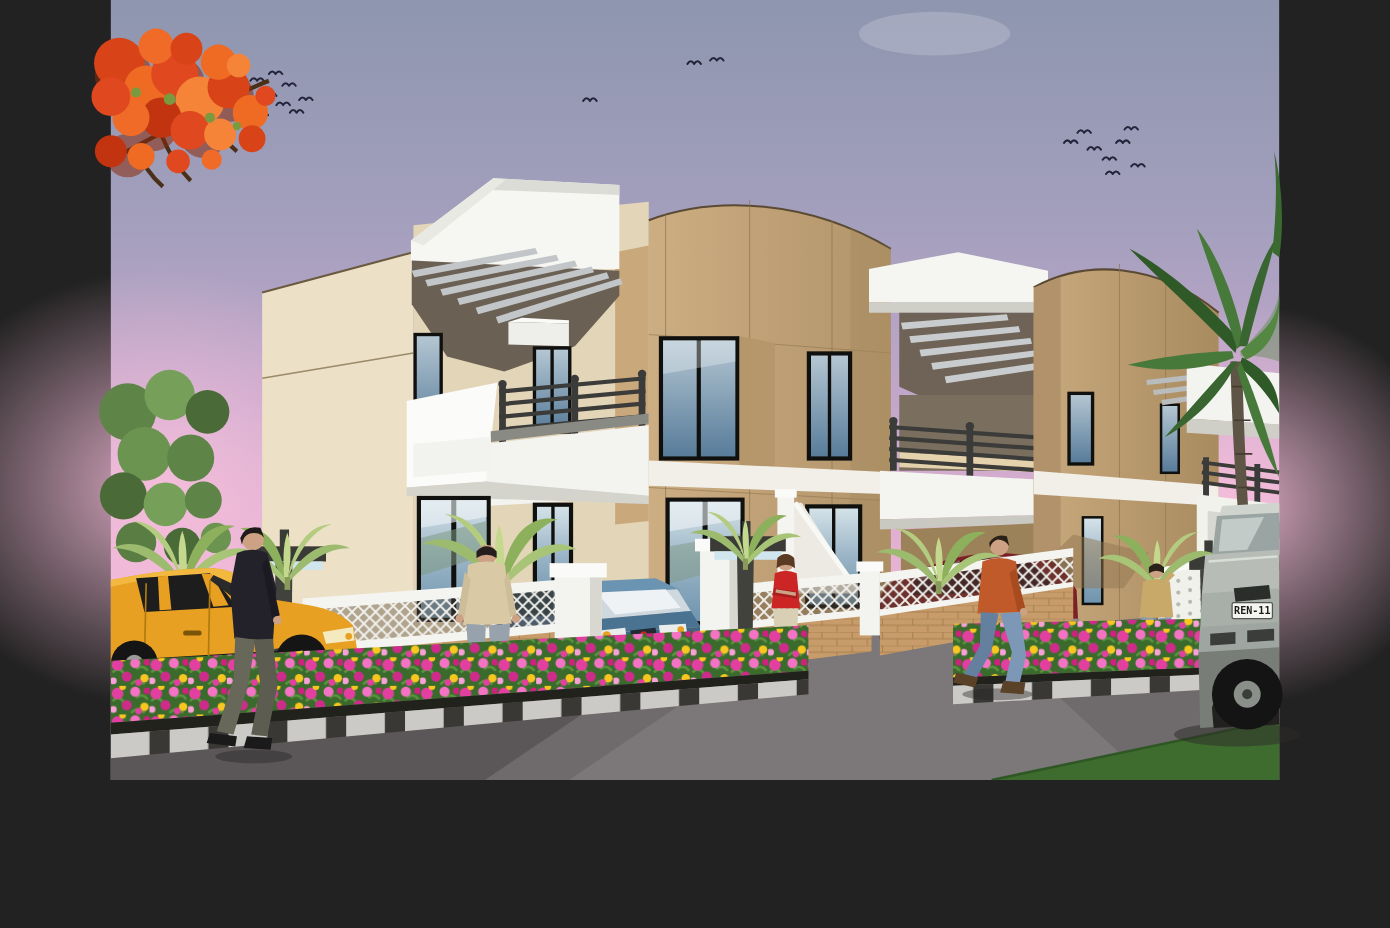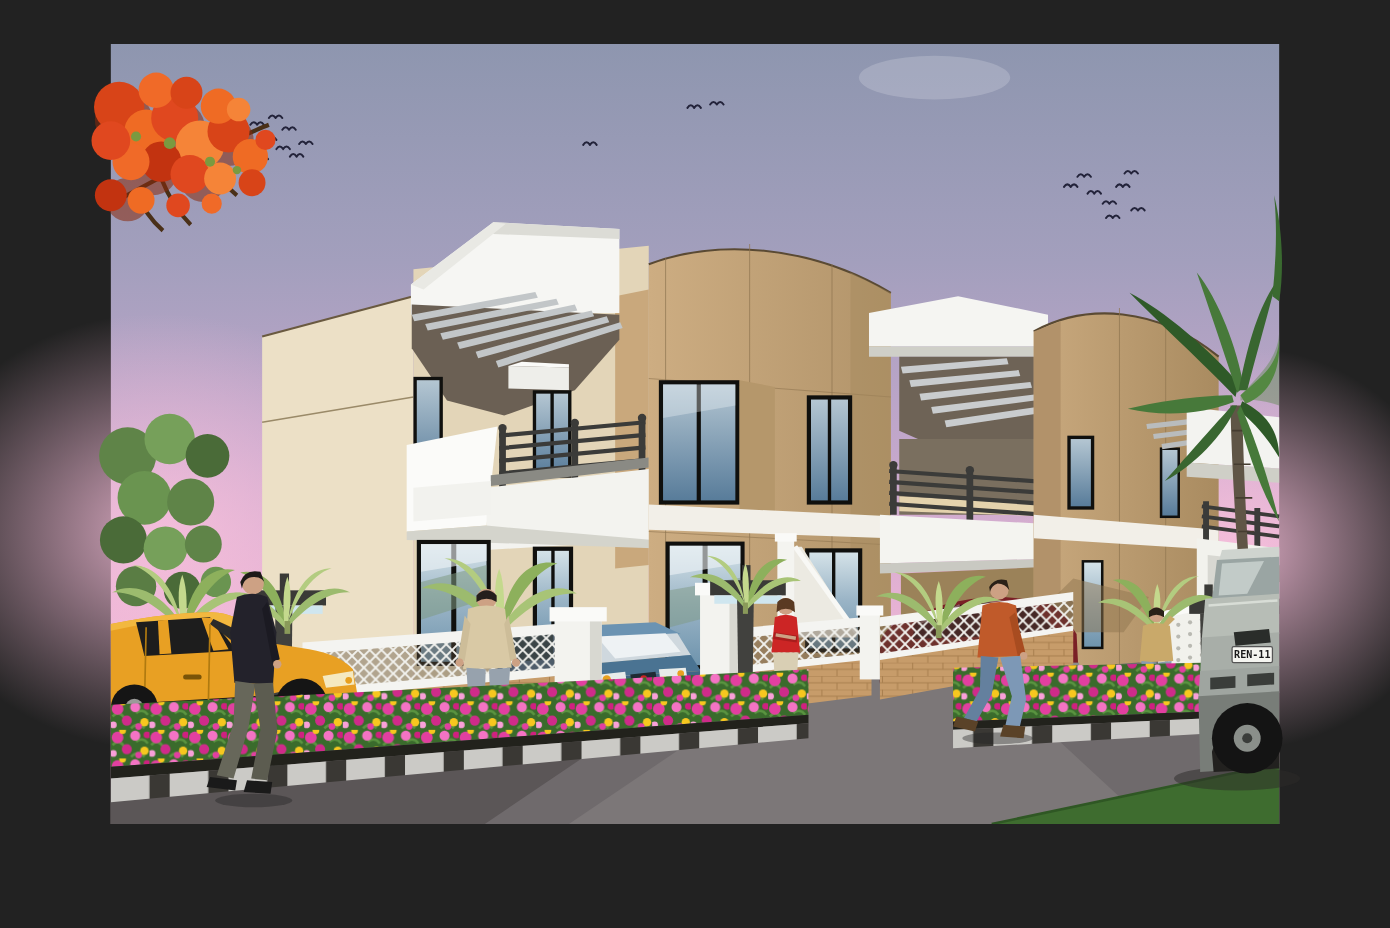--- a/index.html
+++ b/index.html
@@ -1,17 +1,17 @@
 <!DOCTYPE html>
 <html><head>
 <meta charset="utf-8">
 <style>
   html,body{margin:0;padding:0;background:#222;}
   .stage{width:1390px;height:780px;position:relative;overflow:hidden;
-         font-family:"Liberation Sans",sans-serif;margin-top:44px;}
+         font-family:"Liberation Sans",sans-serif;}
   .stage svg{display:block;width:100%;height:100%;}
   .plate-text{font-family:"DejaVu Sans Mono",monospace;font-weight:bold;}
 </style>
 </head>
 <body>
 
 <div class="stage">
 <svg viewBox="0 0 1390 928" xmlns="http://www.w3.org/2000/svg">
 <defs>
   <linearGradient id="sky" x1="0" y1="0" x2="0" y2="1">

